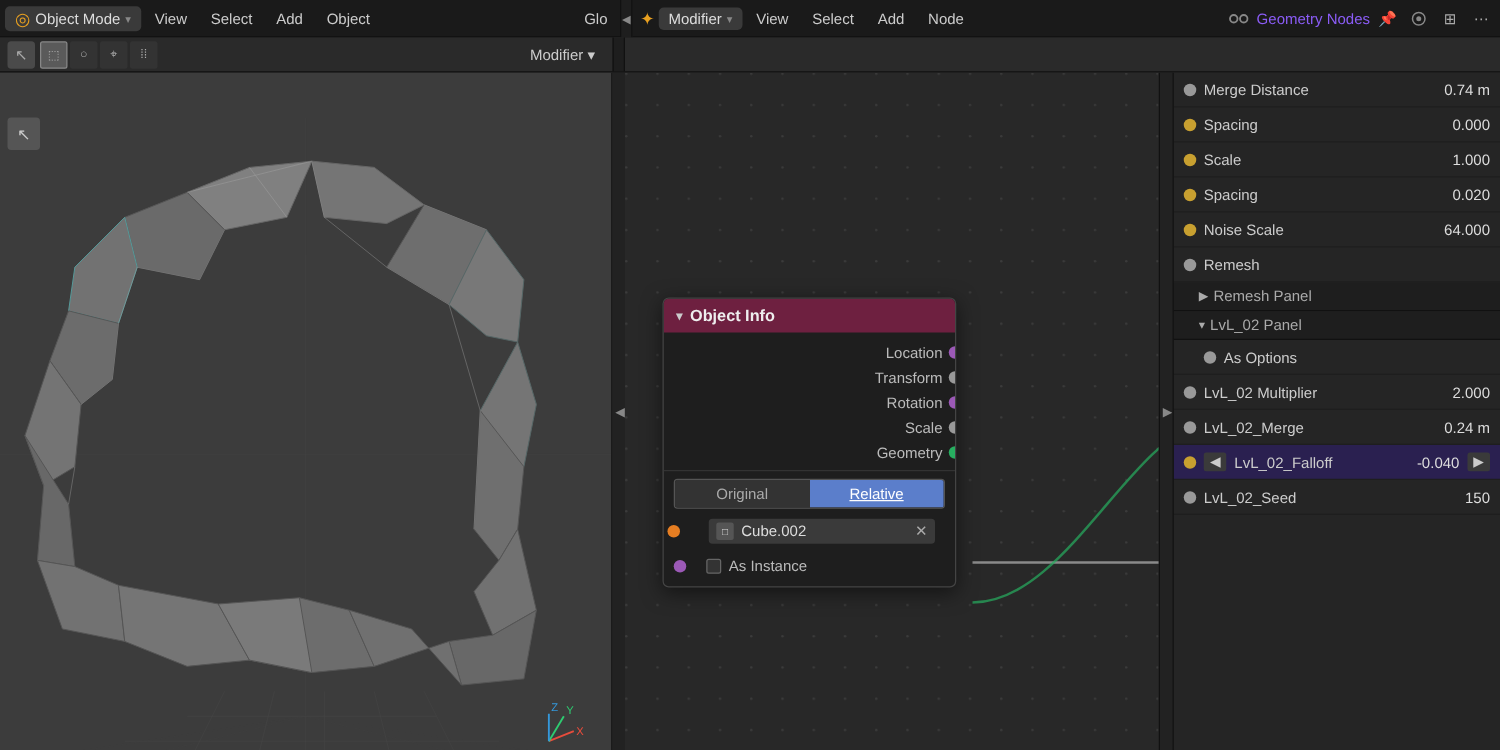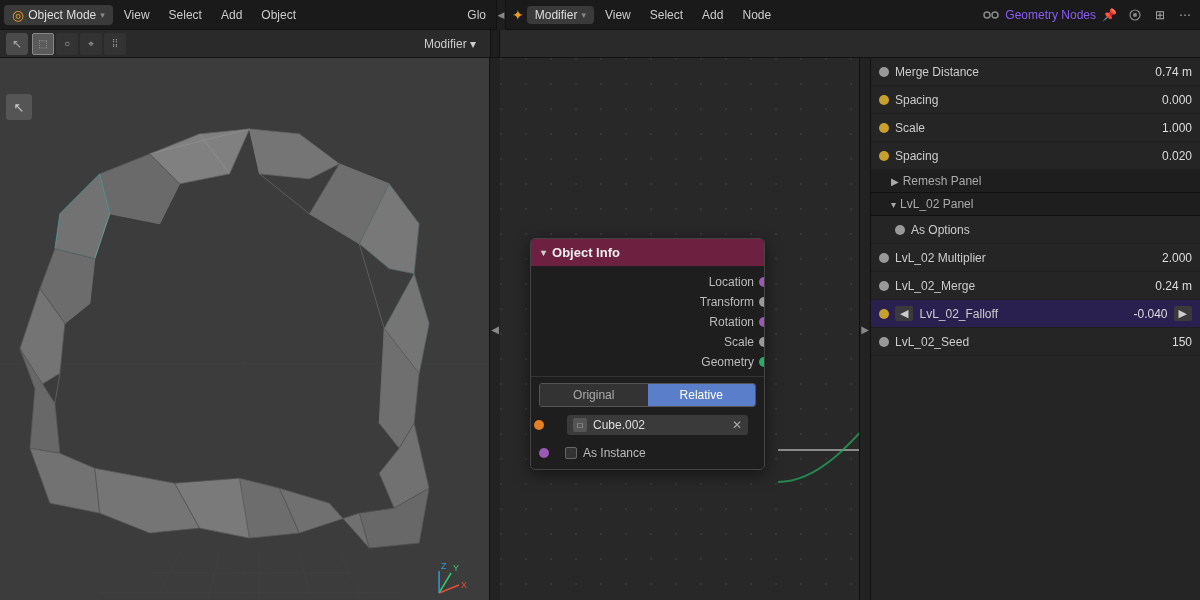--- a/index.html
+++ b/index.html
@@ -177,20 +177,21 @@
       padding: 4px 0;
       text-align: center;
       font-size: 12px;
       cursor: pointer;
       background: #333;
       color: #aaa;
     }
     .toggle-btn.active {
       background: #5b7ecb;
       color: #fff;
+      text-decoration: underline;
     }
 
     
     .object-selector {
       display: flex;
       align-items: center;
       margin: 4px 8px 4px 20px;
       background: #3a3a3a;
       border-radius: 3px;
       padding: 3px 6px;
@@ -227,21 +228,21 @@
     
     .connector-svg {
       position: absolute;
       top: 0; left: 0;
       width: 100%; height: 100%;
       pointer-events: none;
     }
 
     
     .right-panel {
-      width: 330px;
+      width: 262px;
       flex-shrink: 0;
       background: #252525;
       overflow-y: auto;
       border-left: 1px solid #111;
     }
 
     .prop-row {
       display: flex;
       align-items: center;
       padding: 3px 8px;
@@ -607,21 +608,31 @@
       <span class="prop-label">Scale</span>
       <span class="prop-value">1.000</span>
     </div>
 
     <div class="prop-row">
       <div class="prop-socket yellow"></div>
       <span class="prop-label">Spacing</span>
       <span class="prop-value">0.020</span>
     </div>
 
-
+    <div class="prop-row">
+      <div class="prop-socket yellow"></div>
+      <span class="prop-label">Noise Scale</span>
+      <span class="prop-value">64.000</span>
+    </div>
+
+    <div class="prop-row">
+      <div class="prop-socket gray"></div>
+      <span class="prop-label">Remesh</span>
+      <span class="prop-value"></span>
+    </div>
 
 
     <div class="section-header" style="padding-left:20px;">
       <span class="section-arrow">▶</span>
       <span>Remesh Panel</span>
     </div>
 
     <div class="section-header" style="padding-left:20px;">
       <span class="section-arrow">▾</span>
       <span>LvL_02 Panel</span>

